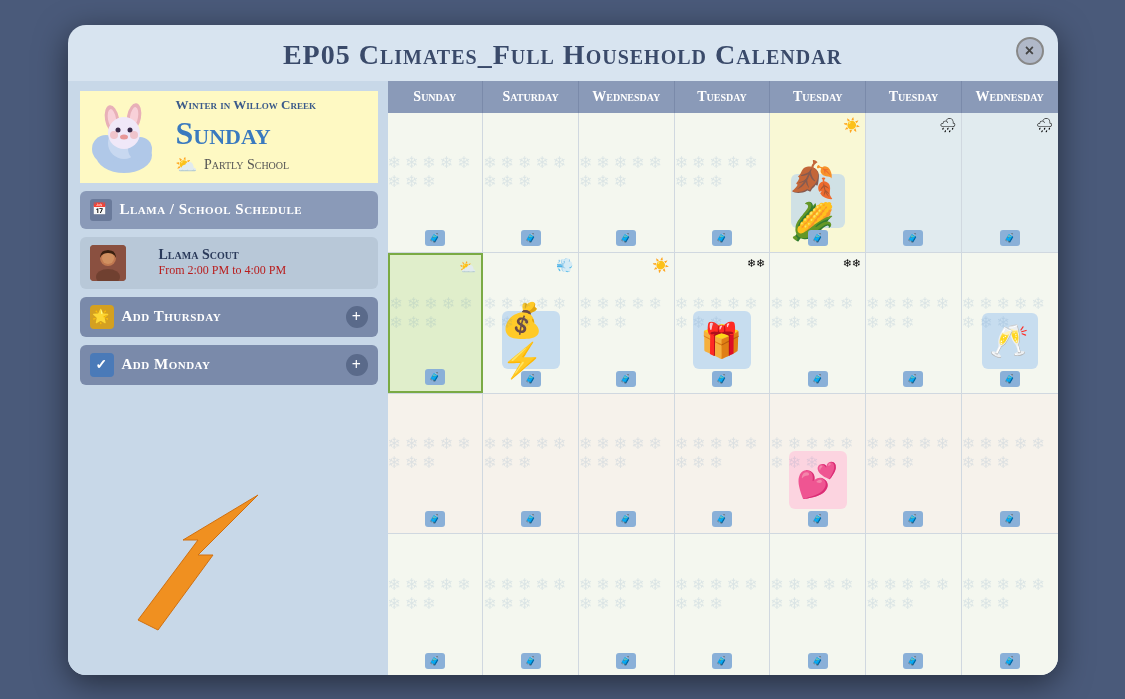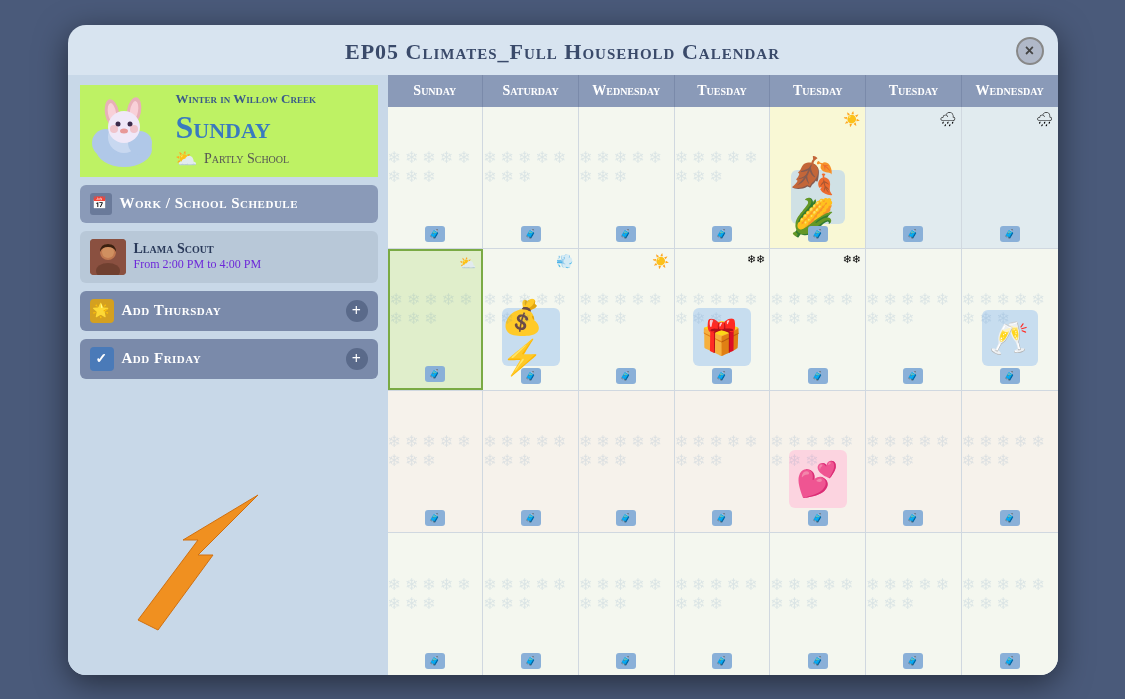--- a/index.html
+++ b/index.html
@@ -19,21 +19,21 @@
       background: #d8e4f0;
       border-radius: 18px;
       box-shadow: 0 8px 32px rgba(0,0,0,0.5);
       position: relative;
       display: flex;
       flex-direction: column;
       overflow: hidden;
     }
     .modal-title {
       text-align: center;
-      font-size: 22px;
+      font-size: 28px;
       font-weight: bold;
       color: #3a4a6a;
       padding: 14px 0 10px 0;
       letter-spacing: 1px;
       font-variant: small-caps;
       background: transparent;
     }
     .close-btn {
       position: absolute;
       top: 12px;
@@ -64,21 +64,21 @@
       display: flex;
       flex-direction: column;
       padding: 10px 10px 10px 12px;
       gap: 8px;
       position: relative;
     }
     .sidebar-top {
       display: flex;
       align-items: center;
       gap: 12px;
-      background: #bef264;
+      background: #fef9c3;
       padding: 6px 4px;
     }
     .bunny-icon {
       width: 80px;
       height: 80px;
       flex-shrink: 0;
     }
     .sidebar-info {
       display: flex;
       flex-direction: column;
@@ -146,30 +146,31 @@
       background: #8a6050;
       overflow: hidden;
       flex-shrink: 0;
       display: flex;
       align-items: center;
       justify-content: center;
     }
     .schedule-info {
       display: flex;
       flex-direction: column;
+      margin-left: 25px;
     }
     .schedule-name {
       font-size: 14px;
       font-weight: bold;
       color: #2a3a5a;
       font-variant: small-caps;
     }
     .schedule-time {
       font-size: 12px;
-      color: #6d28d9;
+      color: #b91c1c;
     }
     .action-btn {
       background: #7a8aaa;
       border-radius: 6px;
       padding: 8px 10px;
       display: flex;
       align-items: center;
       gap: 8px;
       cursor: pointer;
       font-size: 15px;
@@ -359,21 +360,21 @@
           <div class="day-text">Sunday</div>
           <div class="weather-row">
             <span class="weather-icon">⛅</span>
             <span>Partly School</span>
           </div>
         </div>
       </div>
 
       <div class="section-header">
         <div class="section-icon">📅</div>
-        <span>Work / School Schedule</span>
+        <span>Llama / School Schedule</span>
       </div>
       <div class="schedule-item">
         <div class="avatar">
           <svg viewBox="0 0 36 36" width="36" height="36">
             <rect width="36" height="36" fill="#8a5040"></rect>
             <circle cx="18" cy="13" r="8" fill="#c07850"></circle>
             <ellipse cx="18" cy="32" rx="12" ry="8" fill="#704030"></ellipse>
             <circle cx="18" cy="13" r="6" fill="#d09060"></circle>
 
             <path d="M10 13 Q10 5 18 5 Q26 5 26 13 Q24 8 18 8 Q12 8 10 13" fill="#3a2010"></path>
@@ -389,21 +390,21 @@
         <div class="action-btn-left">
           <div class="action-icon holiday-icon">🌟</div>
           <span>Add Thursday</span>
         </div>
         <div class="plus-btn">+</div>
       </div>
 
       <div class="action-btn">
         <div class="action-btn-left">
           <div class="action-icon event-icon">✓</div>
-          <span>Add Friday</span>
+          <span>Add Monday</span>
         </div>
         <div class="plus-btn">+</div>
       </div>
 
       <div class="arrow-container">
         <svg viewBox="0 0 200 180" width="200" height="180">
           <defs>
             <marker id="arrowhead" markerWidth="10" markerHeight="7" refX="0" refY="3.5" orient="auto">
               <polygon points="0 0, 10 3.5, 0 7" fill="#f08020"></polygon>
             </marker>

